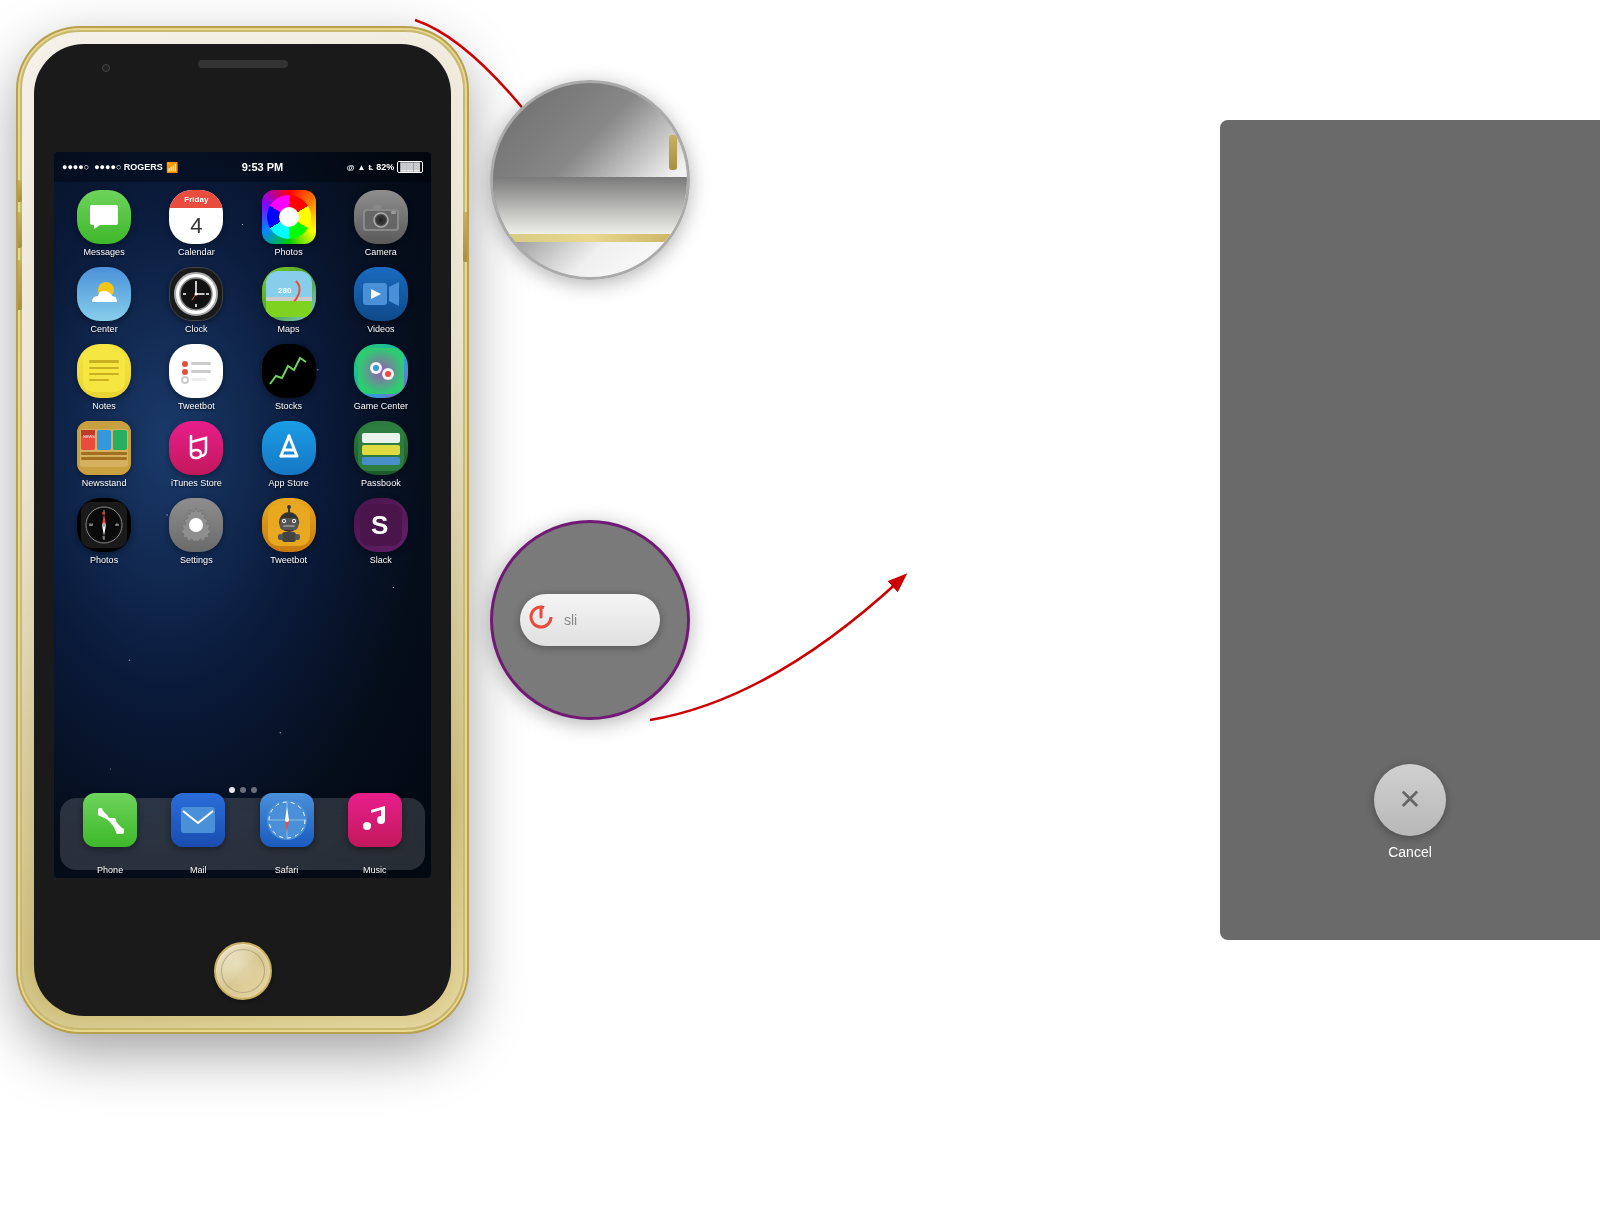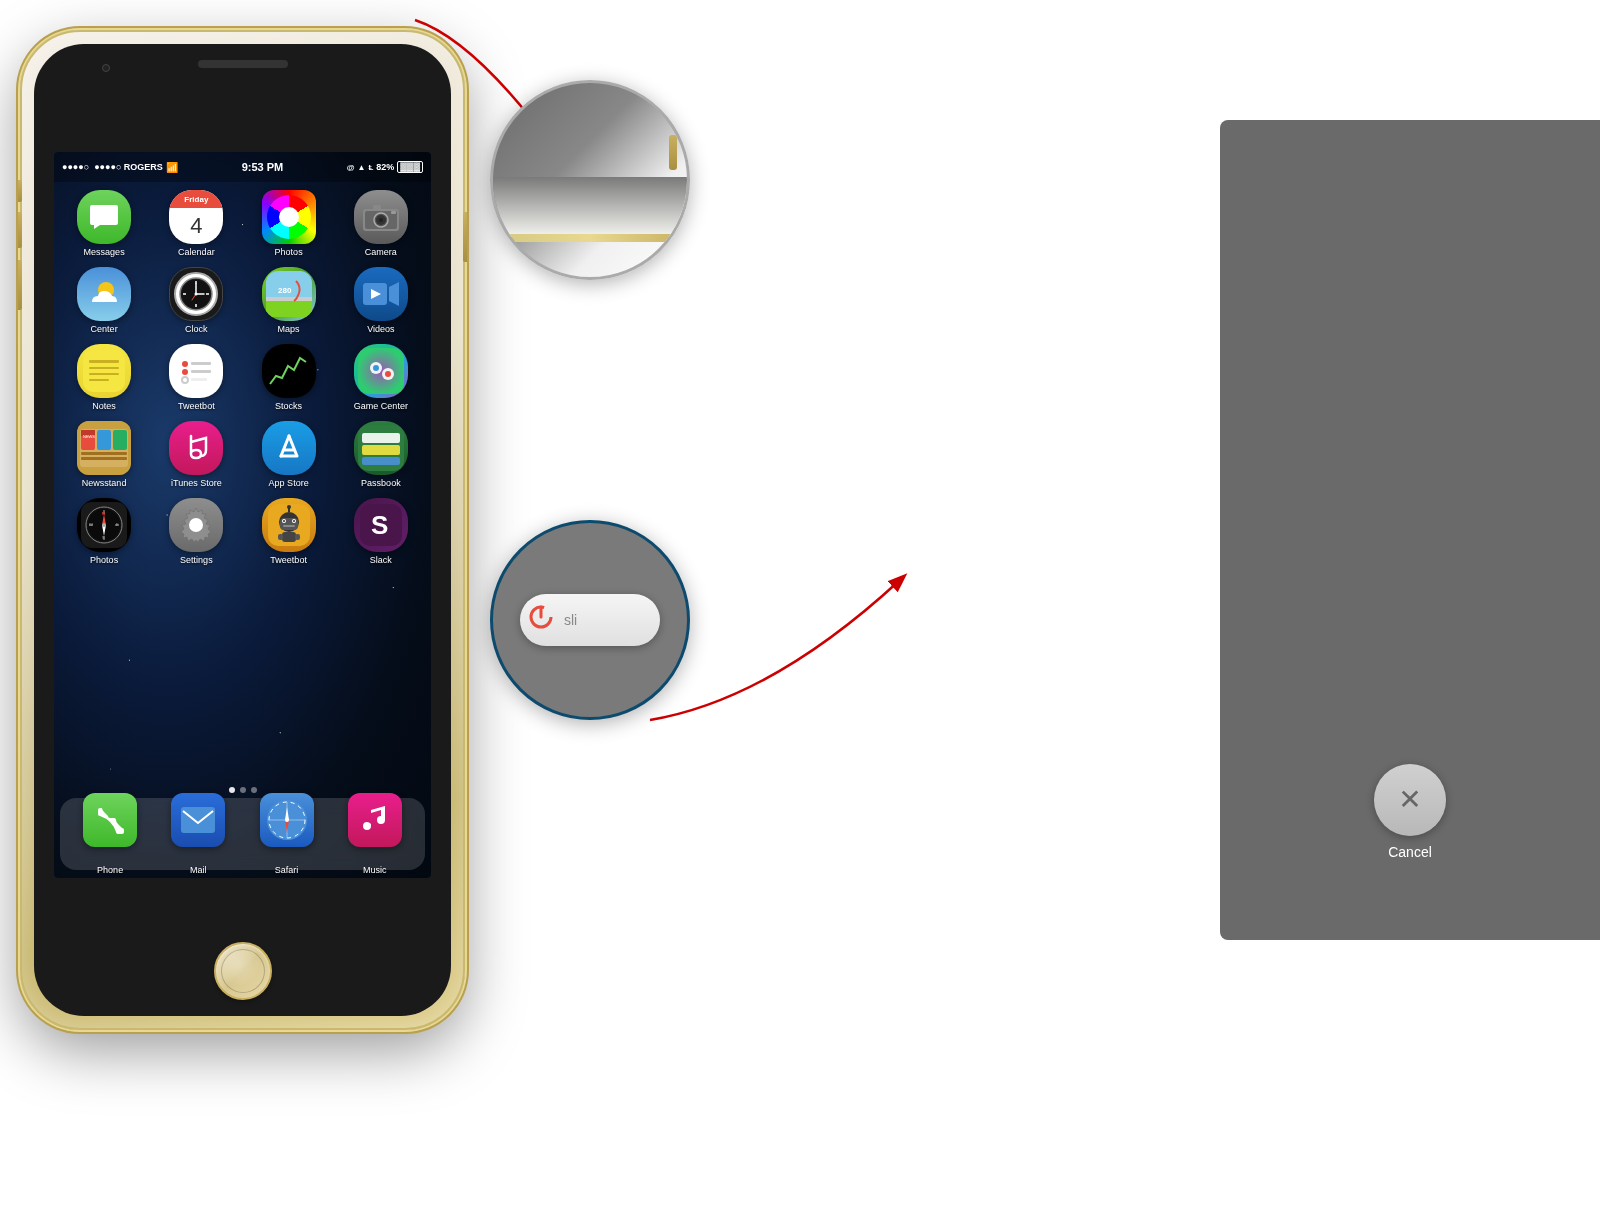--- a/index.html
+++ b/index.html
@@ -323,21 +323,21 @@
       box-shadow: 0 4px 20px rgba(0,0,0,0.3);
     }
 
     .zoom-circle-bottom {
       position: absolute;
       left: 490px;
       top: 520px;
       width: 200px;
       height: 200px;
       border-radius: 50%;
-      border: 3px solid #0c4a6e;
+      border: 3px solid #701a75;
       background: #7a7a7a;
       overflow: hidden;
       box-shadow: 0 4px 20px rgba(0,0,0,0.3);
       display: flex;
       align-items: center;
       justify-content: center;
     }
 
     
     .slider-thumb {

